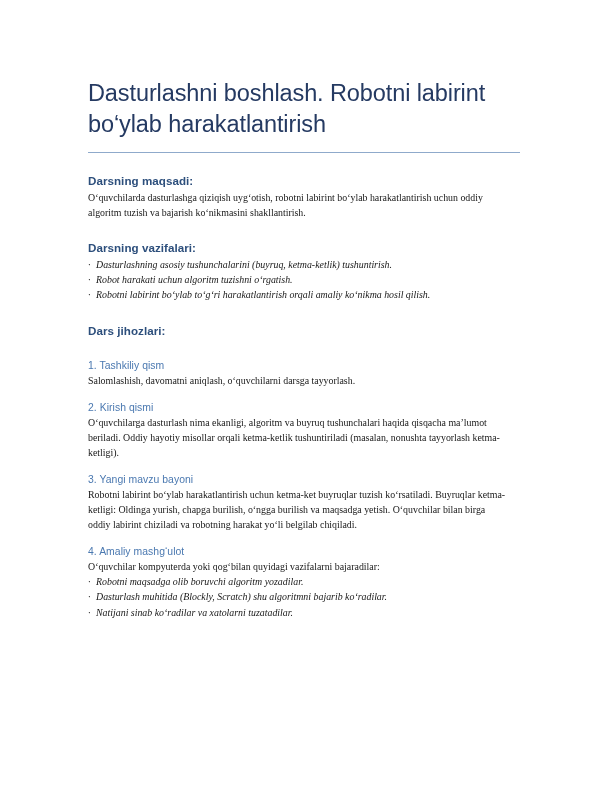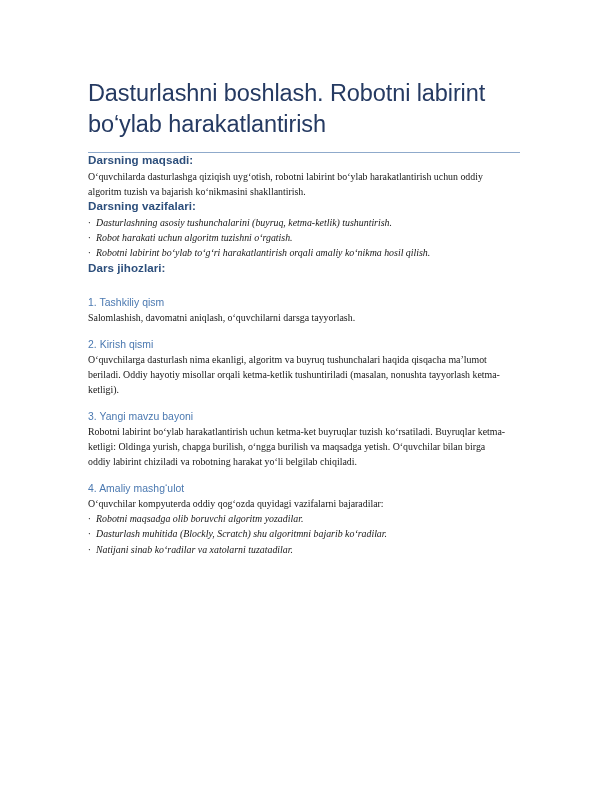--- a/index.html
+++ b/index.html
@@ -38,20 +38,21 @@
   .title-rule {
     margin-top: 11px;
     margin-bottom: 0;
     height: 1px;
     background: #8faacb;
     width: 432px;
   }
 
   
   .section {
+    margin-top: 21px;
   }
   .section-heading {
     font-family: "Liberation Sans", "DejaVu Sans", sans-serif;
     font-size: 11.6px;
     font-weight: 700;
     color: #2d4f7c;
     letter-spacing: 0.05px;
     margin: 0 0 3px 0;
   }
 
@@ -141,21 +142,21 @@
         <div class="subsection">
           <div class="sub-heading">2. Kirish qismi</div>
           <p class="body-text">O‘quvchilarga dasturlash nima ekanligi, algoritm va buyruq tushunchalari haqida qisqacha ma’lumot beriladi. Oddiy hayotiy misollar orqali ketma-ketlik tushuntiriladi (masalan, nonushta tayyorlash ketma-ketligi).</p>
         </div>
         <div class="subsection">
           <div class="sub-heading">3. Yangi mavzu bayoni</div>
           <p class="body-text">Robotni labirint bo‘ylab harakatlantirish uchun ketma-ket buyruqlar tuzish ko‘rsatiladi. Buyruqlar ketma-ketligi: Oldinga yurish, chapga burilish, o‘ngga burilish va maqsadga yetish. O‘quvchilar bilan birga oddiy labirint chiziladi va robotning harakat yo‘li belgilab chiqiladi.</p>
         </div>
         <div class="subsection">
           <div class="sub-heading">4. Amaliy mashg‘ulot</div>
-          <p class="body-text">O‘quvchilar kompyuterda oddiy qog‘ozda quyidagi vazifalarni bajaradilar:</p>
+          <p class="body-text">O‘quvchilar kompyuterda yoki qog‘bilan quyidagi vazifalarni bajaradilar:</p>
           <ul class="bullet-list">
             <li><span class="bullet-dot">·</span><span>Robotni maqsadga olib boruvchi algoritm yozadilar.</span></li>
             <li><span class="bullet-dot">·</span><span>Dasturlash muhitida (Blockly, Scratch) shu algoritmni bajarib ko‘radilar.</span></li>
             <li><span class="bullet-dot">·</span><span>Natijani sinab ko‘radilar va xatolarni tuzatadilar.</span></li>
           </ul>
         </div>
       </div>
   </div>
 
 </div>

